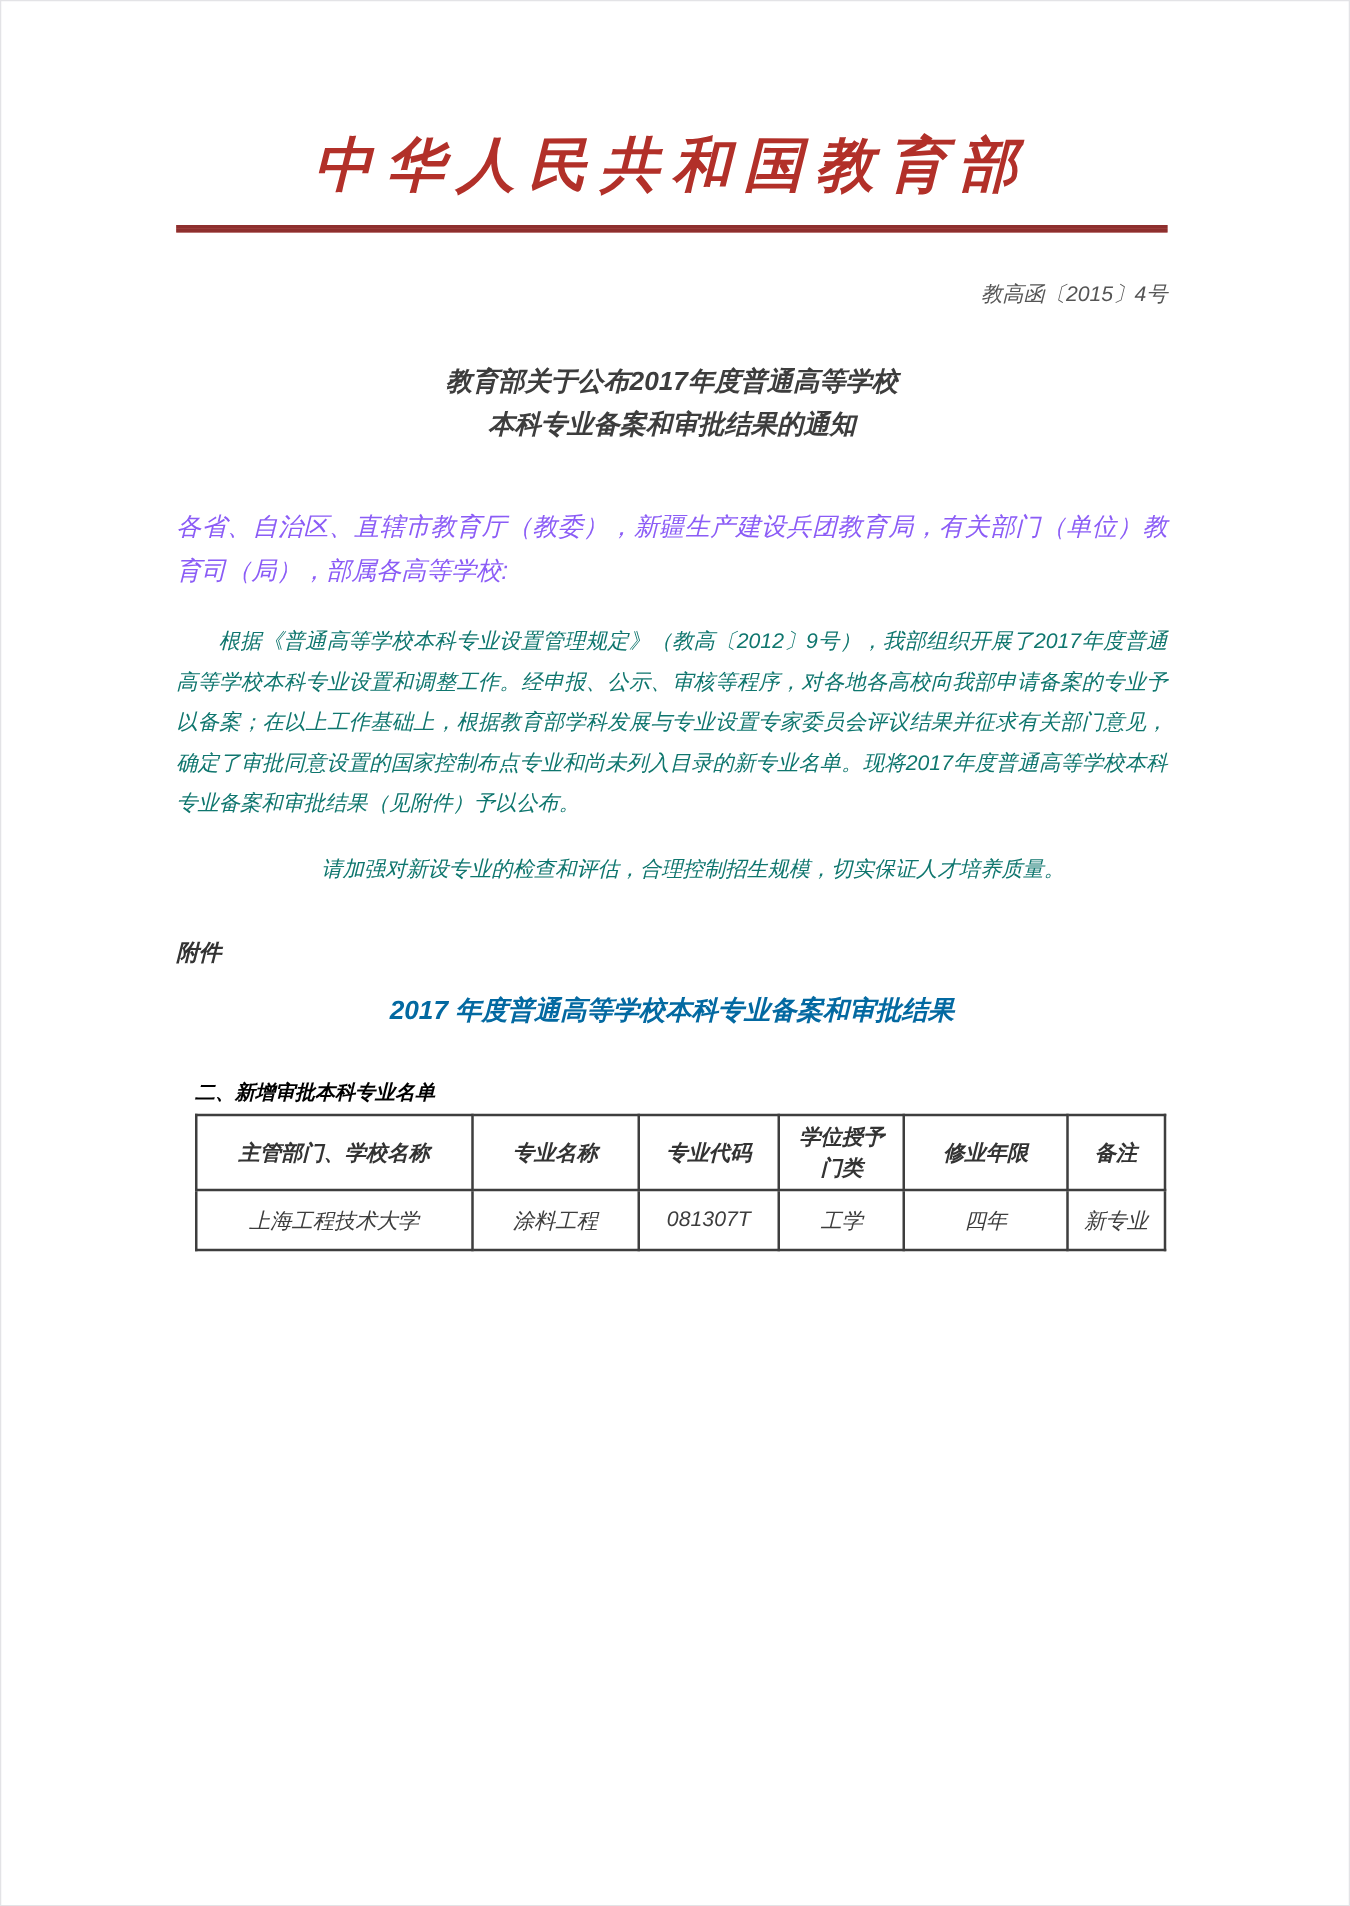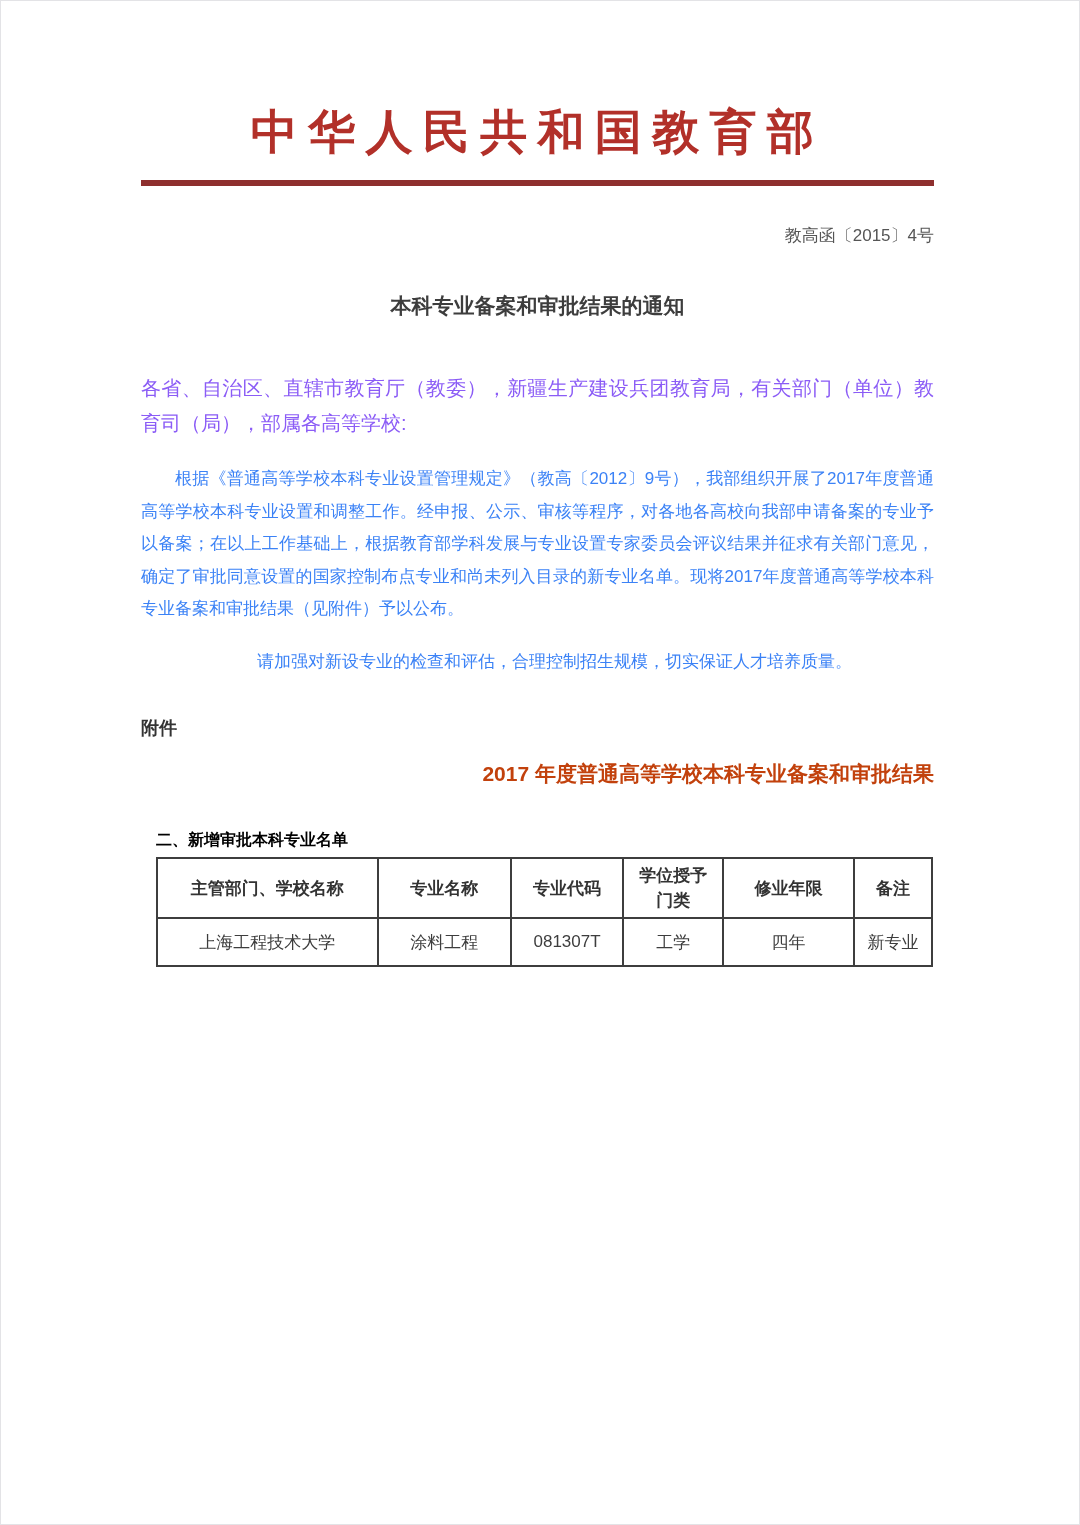--- a/index.html
+++ b/index.html
@@ -13,20 +13,21 @@
     position: relative;
     width: 1080px;
     height: 1525px;
     margin: 0 auto;
     background: #ffffff;
     border: 1px solid #e3e3e6;
     overflow: hidden;
   }
   .content {
     padding: 0 145px 12px 140px;
+    font-style: italic;
   }
 
   
   .letterhead {
     margin-top: 100px;
     text-align: center;
     font-family: "Liberation Serif", "DejaVu Serif", serif;
     font-size: 47px;
     font-weight: bold;
     letter-spacing: 0.22em;
@@ -64,42 +65,42 @@
     margin: 48px 0 0 0;
     font-size: 20px;
     line-height: 35px;
     color: #8b5cf6;
     text-align: justify;
   }
   .body-para {
     margin: 22px 0 0 0;
     font-size: 17px;
     line-height: 32.5px;
-    color: #3b82f6;
+    color: #0f766e;
     text-align: justify;
     text-indent: 2em;
   }
   .body-para.second {
     margin-top: 20px;
     text-align: center;
   }
 
   
   .attachment-label {
     margin-top: 38px;
     font-size: 18px;
     font-weight: bold;
     color: #333333;
   }
   .attachment-title {
     margin-top: 20px;
-    text-align: right;
+    text-align: center;
     font-size: 21px;
     font-weight: bold;
-    color: #c2410c;
+    color: #0369a1;
   }
 
   
   .section-heading {
     margin: 42px 0 0 15px;
     font-size: 16px;
     font-weight: bold;
     color: #000000;
   }
 
@@ -136,20 +137,21 @@
 <div class="page">
   <div class="content">
 
     <div class="letterhead">中华人民共和国教育部</div>
 
     <div class="red-rule"></div>
 
     <div class="doc-number">教高函〔2015〕4号</div>
 
     <div class="doc-title">
+      <div>教育部关于公布2017年度普通高等学校</div>
       <div>本科专业备案和审批结果的通知</div>
     </div>
 
     <p class="addressee">各省、自治区、直辖市教育厅（教委），新疆生产建设兵团教育局，有关部门（单位）教育司（局），部属各高等学校:</p>
 
     <p class="body-para">根据《普通高等学校本科专业设置管理规定》（教高〔2012〕9号），我部组织开展了2017年度普通高等学校本科专业设置和调整工作。经申报、公示、审核等程序，对各地各高校向我部申请备案的专业予以备案；在以上工作基础上，根据教育部学科发展与专业设置专家委员会评议结果并征求有关部门意见，确定了审批同意设置的国家控制布点专业和尚未列入目录的新专业名单。现将2017年度普通高等学校本科专业备案和审批结果（见附件）予以公布。</p>
 
     <p class="body-para second">请加强对新设专业的检查和评估，合理控制招生规模，切实保证人才培养质量。</p>
 
     <div class="attachment-label">附件</div>

